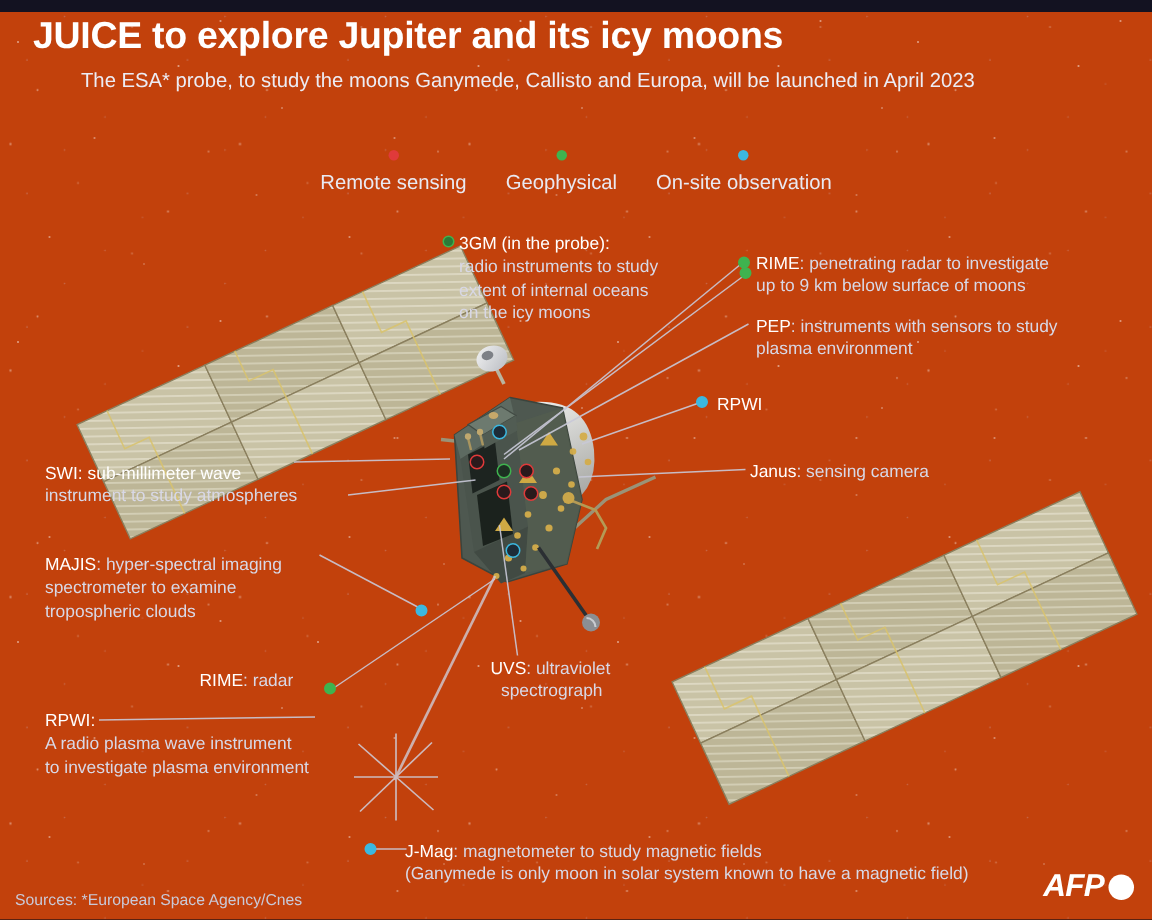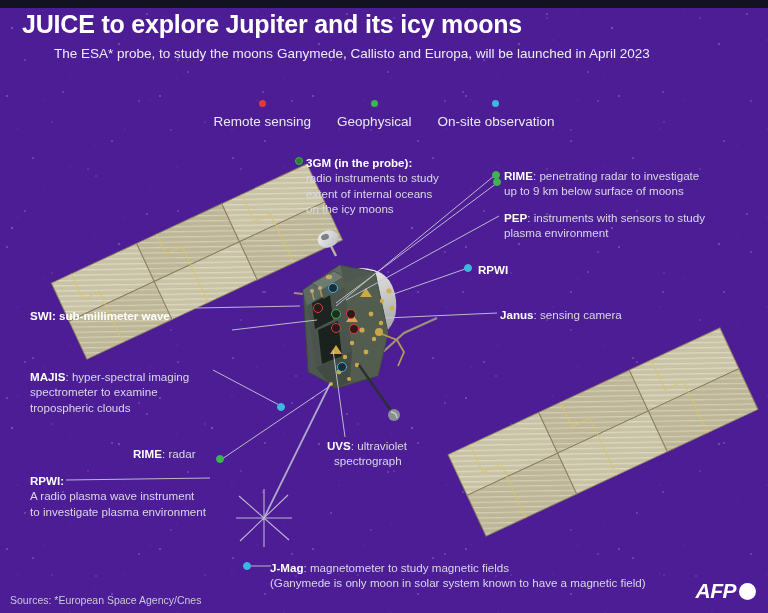--- a/index.html
+++ b/index.html
@@ -1,21 +1,21 @@
 <!DOCTYPE html>
 <html><head>
 <meta charset="utf-8">
 <style>
   * { margin:0; padding:0; box-sizing:border-box; }
   html,body { background:#0d0c16; }
   #page {
     position:relative;
     width:768px; height:613px;
     overflow:hidden;
-    background:#4c1d95;
+    background:#c2410c;
     font-family:"Liberation Sans", sans-serif;
     color:#e9e9f2;
   }
   
   #stars, #stars2, #stars3 { position:absolute; inset:0; pointer-events:none; }
   #stars {
     background-image:
       radial-gradient(1px 1px at 12px 28px,   rgba(255,255,255,.75), transparent),
       radial-gradient(1px 1px at 63px 92px,   rgba(255,255,255,.55), transparent),
       radial-gradient(1px 1px at 119px 44px,  rgba(255,255,255,.70), transparent),
@@ -57,21 +57,21 @@
   
   #legend {
     position:absolute; top:100px; left:0; width:768px;
     display:flex; justify-content:center; gap:26px;
     font-size:13.5px;
   }
   .legend-item { display:flex; align-items:center; gap:7px; white-space:nowrap;flex-direction:column; }
   .legend-dot { width:7px; height:7px; border-radius:50%; display:inline-block; }
   
   .callout { position:absolute; font-size:11.6px; line-height:1.32; color:#d8d8e6; }
-  .callout b { color:#ffffff; font-weight:bold;margin-top:39px; }
+  .callout b { color:#ffffff; font-weight:normal;margin-top:39px; }
   .bullet {
     position:absolute; width:8px; height:8px; border-radius:50%;
     border:1.6px solid rgba(255,255,255,.85);
     box-sizing:border-box;
   }
   
   #vector { position:absolute; inset:0; }
   
   #sources {
     position:absolute; left:10px; bottom:7px; font-size:10.5px; color:#c9c9d8;
@@ -295,20 +295,21 @@
     <b>RPWI</b>
   </div>
   <span class="bullet" style="left:464px; top:264px; border-color:#3cb8e0; background:#3cb8e0;"></span>
 
   <div class="callout" style="left:500px; top:307px;">
     <b>Janus</b><span>: sensing camera</span>
   </div>
 
   <div class="callout" style="left:30px; top:308px; width:210px;">
     <b>SWI: sub-millimeter wave</b><br>
+    <span>instrument to study atmospheres</span>
   </div>
 
 
   <div class="callout" style="left:30px; top:369px; width:200px;">
     <b>MAJIS</b><span>: hyper-spectral imaging</span><br>
     <span>spectrometer to examine</span><br>
     <span>tropospheric clouds</span>
   </div>
   <span class="bullet" style="left:277px; top:403px; border-color:#3cb8e0; background:#3cb8e0;"></span>
 

